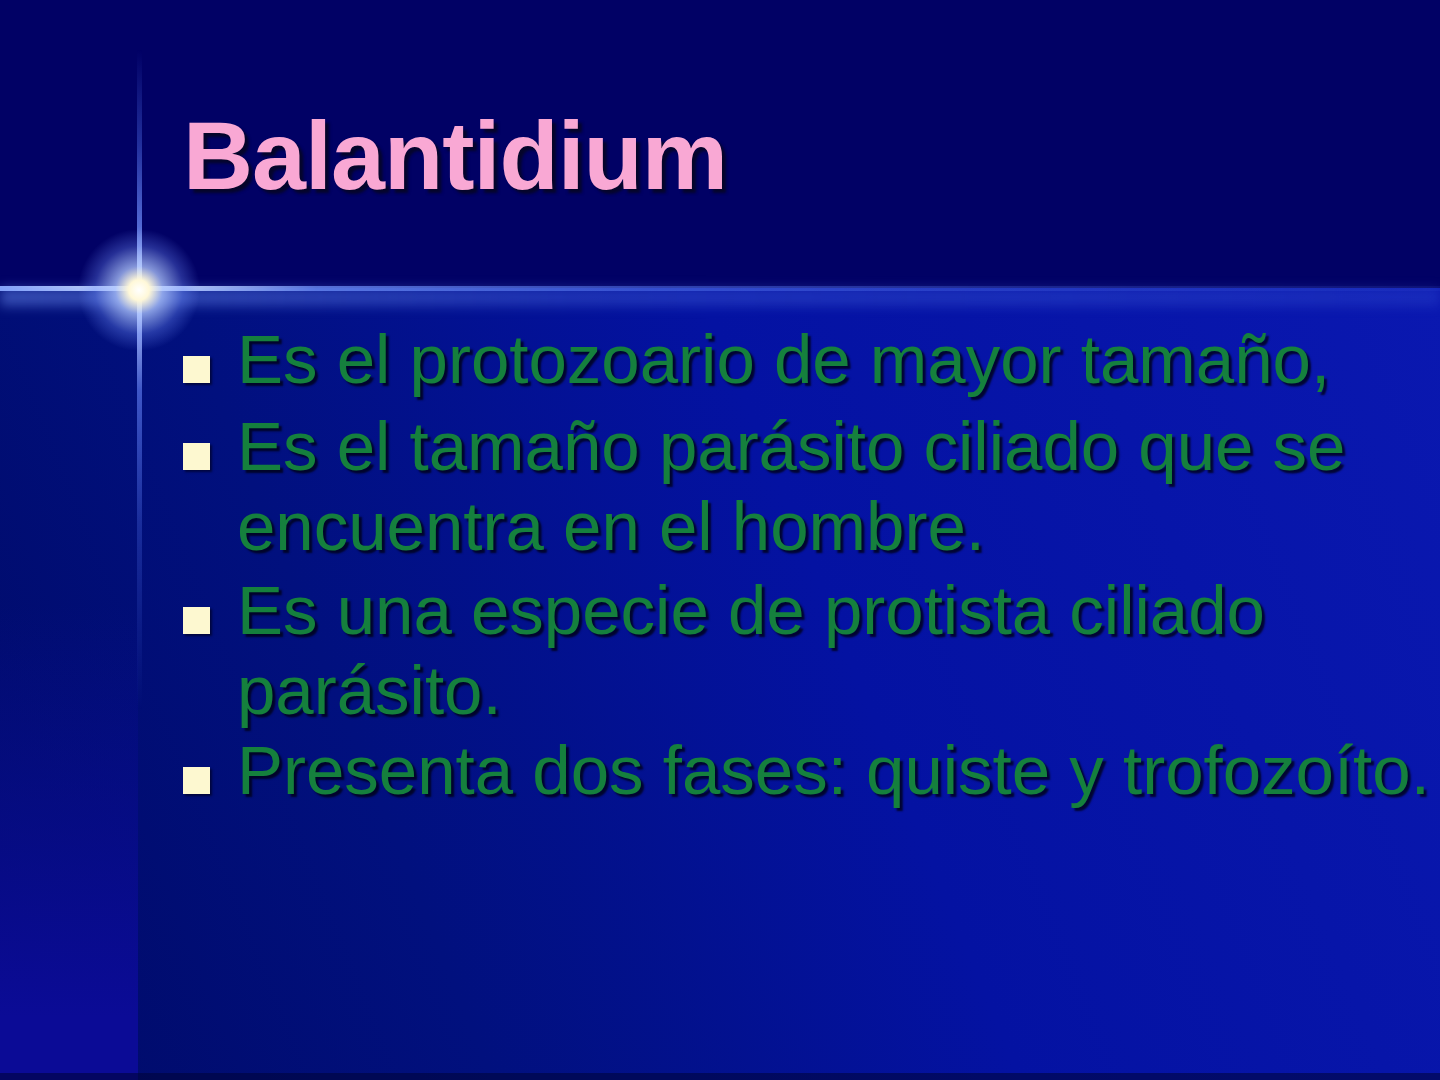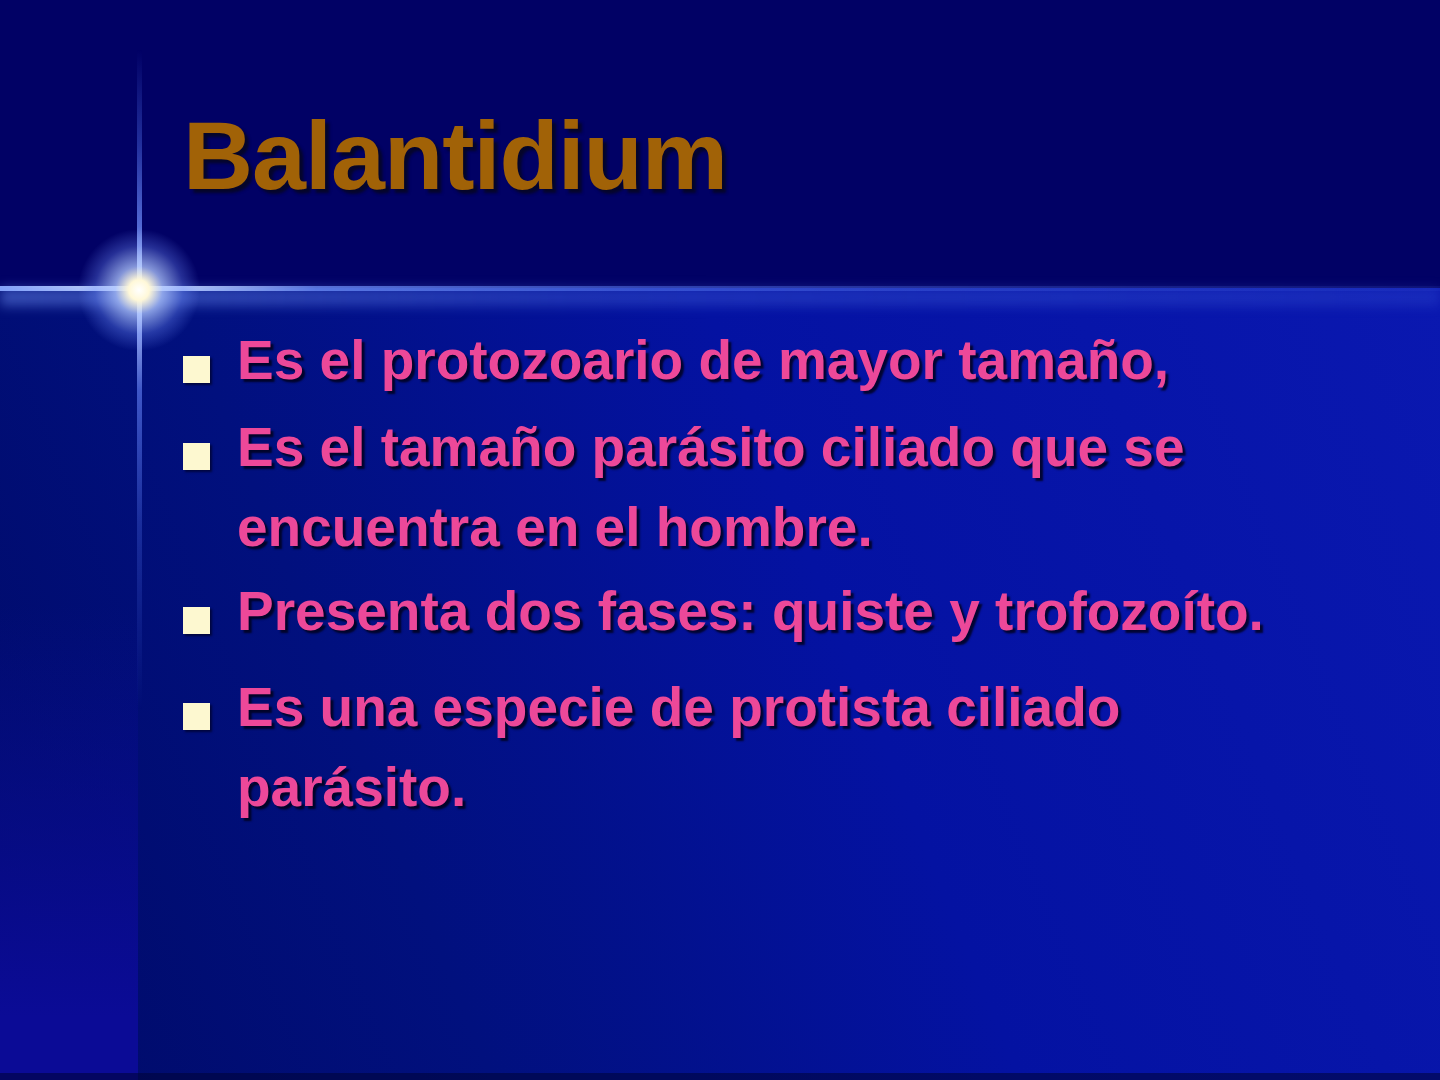--- a/index.html
+++ b/index.html
@@ -80,45 +80,44 @@
       #ffffff 0%,
       #fff8d8 12%,
       rgba(175,198,255,0.75) 28%,
       rgba(115,145,255,0.32) 52%,
       rgba(115,145,255,0) 72%);
   }
   
   .title {
     position: absolute; left: 183px; top: 100px;
     font-size: 97px; font-weight: bold; letter-spacing: -1px;
-    color: #a16207;
+    color: #f9a8d4;
     text-shadow: 4px 4px 3px rgba(5, 5, 35, 0.9);
     white-space: nowrap;
   }
   
   .content {
     position: absolute; left: 183px; top: 320px; width: 1190px;
   }
   .bullet { position: relative; padding-left: 54px; }
   .bullet.m1 { margin-bottom: 7px; }
   .bullet.m2 { margin-bottom: 4px; }
   .bullet.m3 { margin-bottom: 16px; }
   .marker {
     position: absolute; left: 0; top: 36px;
     width: 27px; height: 27px;
     background: #fdf8d0;
     box-shadow: 2px 2px 2px rgba(0, 0, 30, 0.65);
   }
   .line {
     height: 80px; line-height: 80px;
-    font-size: 55px;
-    color: #ec4899;
+    font-size: 69px;
+    color: #15803d;
     text-shadow: 3px 3px 2px rgba(0, 0, 20, 0.8);
     white-space: nowrap;
-    font-weight: bold;
   }
 </style>
 </head>
 <body>
 
 <div class="slide">
 
   <div class="bg-top"></div>
   <div class="bg-main"></div>
   <div class="left-strip"></div>
@@ -137,25 +136,25 @@
       <span class="marker"></span>
       <div class="line">Es el protozoario de mayor tamaño,</div>
     </div>
 
     <div class="bullet m2">
       <span class="marker"></span>
       <div class="line">Es el tamaño parásito ciliado que se</div>
       <div class="line">encuentra en el hombre.</div>
     </div>
 
-    <div class="bullet m3">
-      <span class="marker"></span>
-      <div class="line">Presenta dos fases: quiste y trofozoíto.</div>
-    </div>
-
     <div class="bullet">
       <span class="marker"></span>
       <div class="line">Es una especie de protista ciliado</div>
       <div class="line">parásito.</div>
     </div>
 
+    <div class="bullet m3">
+      <span class="marker"></span>
+      <div class="line">Presenta dos fases: quiste y trofozoíto.</div>
+    </div>
+
   </div>
 </div>
 
 </body></html>

